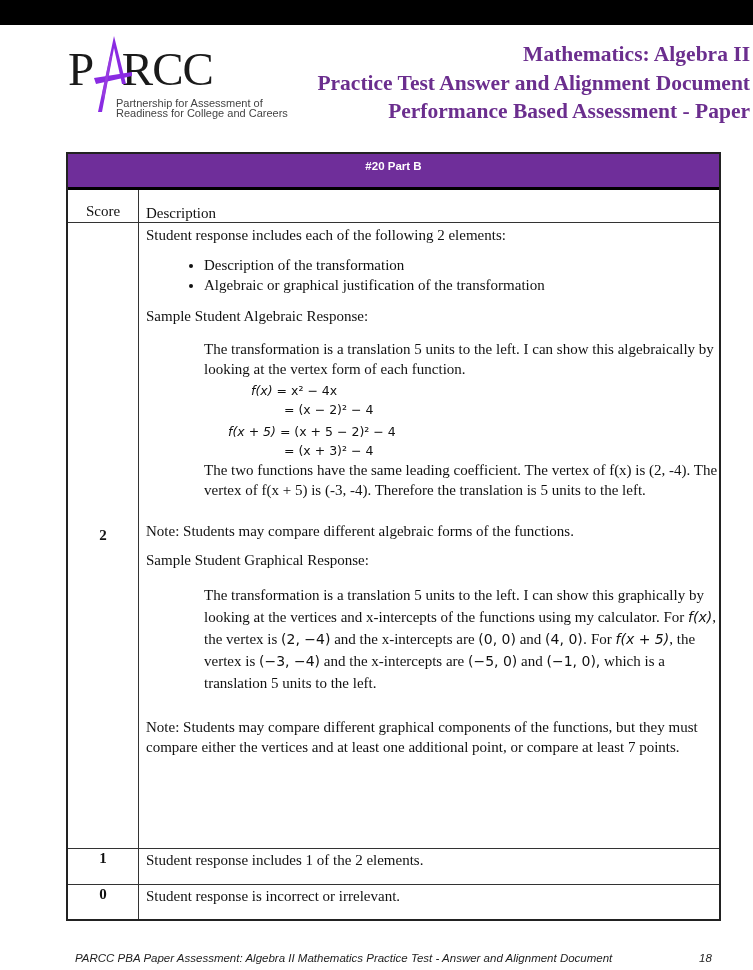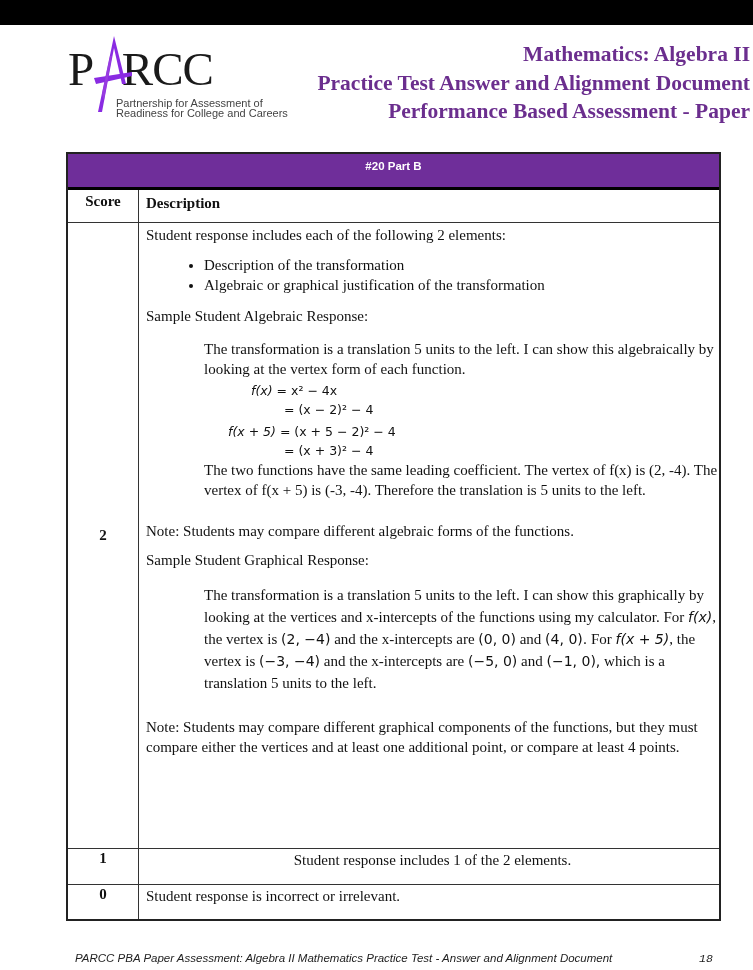--- a/index.html
+++ b/index.html
@@ -18,34 +18,34 @@
   .tbl { position:absolute; left:66px; top:152px; width:655px; border:2px solid #222;
          border-collapse:collapse; box-sizing:border-box; }
   .tbl-title { height:36px; background:#6f2e9a; color:#fff; font-family:"Liberation Sans", sans-serif;
                font-weight:bold; font-size:11.5px; text-align:center; padding-top:6px; box-sizing:border-box;
                border-bottom:3px solid #000000; }
   .row { display:flex; border-bottom:1.5px solid #333; }
   .row:last-child { border-bottom:none; }
   .score { width:71px; border-right:1.5px solid #333; flex:none; box-sizing:border-box; font-weight:bold;
            font-size:15px; text-align:center; }
   .desc { flex:1; padding:0 0 0 7px; font-size:15px; line-height:20px; }
-  .hrow .score, .hrow .desc { font-weight:bold; padding-top:3px; height:32px; box-sizing:border-box; }
+  .hrow .score, .hrow .desc { font-weight:normal; padding-top:13px; height:32px; box-sizing:border-box; }
   .hrow .desc { text-align:left; }
   .p { margin:0; }
   ul.bul { margin:10px 0 0 0; padding-left:58px; }
   ul.bul li { margin:0; list-style:disc; }
   .indent { padding-left:58px; }
   .math { font-family:"DejaVu Sans", sans-serif; font-size:12.5px; line-height:19px; }
   .math i { font-style:italic; }
   .mrow { white-space:pre; }
   .sans { font-family:"DejaVu Sans", sans-serif; font-size:14px; }
   .sans i { font-style:italic; }
   .footer { position:absolute; left:75px; top:952px; font-family:"Liberation Sans", sans-serif;
             font-style:italic; font-size:11.5px; color:#222; }
-  .pagenum { position:absolute; left:699px; top:952px; font-family:Liberation Mono, monospace;
+  .pagenum { position:absolute; left:699px; top:952px; font-family:Liberation Sans, sans-serif;
              font-style:italic; font-size:11.5px; color:#222; }
 </style>
 </head>
 <body>
 
 <div class="topbar"></div>
 
 <div class="logo">
   <div class="logo-word">P<span class="logo-a">A</span>RCC</div>
   <svg class="logo-mark" viewBox="0 0 40 80">
@@ -107,27 +107,27 @@
         <span class="sans">(4, 0).</span>
         <span>For</span>
         <span class="sans"><i>f(x + 5)</i></span><span>, the vertex is</span>
         <span class="sans">(−3, −4)</span>
         <span>and the x-intercepts are</span>
         <span class="sans">(−5, 0)</span>
         <span>and</span>
         <span class="sans">(−1, 0),</span>
         <span>which is a translation 5 units to the left.</span>
       </div>
-      <p class="p" style="margin-top:23px;">Note: Students may compare different graphical components of the functions, but they must compare either the vertices and at least one additional point, or compare at least 4 points.</p>
+      <p class="p" style="margin-top:23px;">Note: Students may compare different graphical components of the functions, but they must compare either the vertices and at least one additional point, or compare at least 7 points.</p>
     </div>
   </div>
 
   <div class="row" style="height:35px;">
     <div class="score" style="padding-top:1px;"><span>1</span></div>
-    <div class="desc" style="padding-top:1px;text-align:center;">Student response includes 1 of the 2 elements.</div>
+    <div class="desc" style="padding-top:1px;">Student response includes 1 of the 2 elements.</div>
   </div>
 
   <div class="row" style="height:34px;">
     <div class="score" style="padding-top:1px;"><span>0</span></div>
     <div class="desc" style="padding-top:1px;">Student response is incorrect or irrelevant.</div>
   </div>
 </div>
 
 <div class="footer">PARCC PBA Paper Assessment: Algebra II Mathematics Practice Test - Answer and Alignment Document</div>
 <div class="pagenum">18</div>

